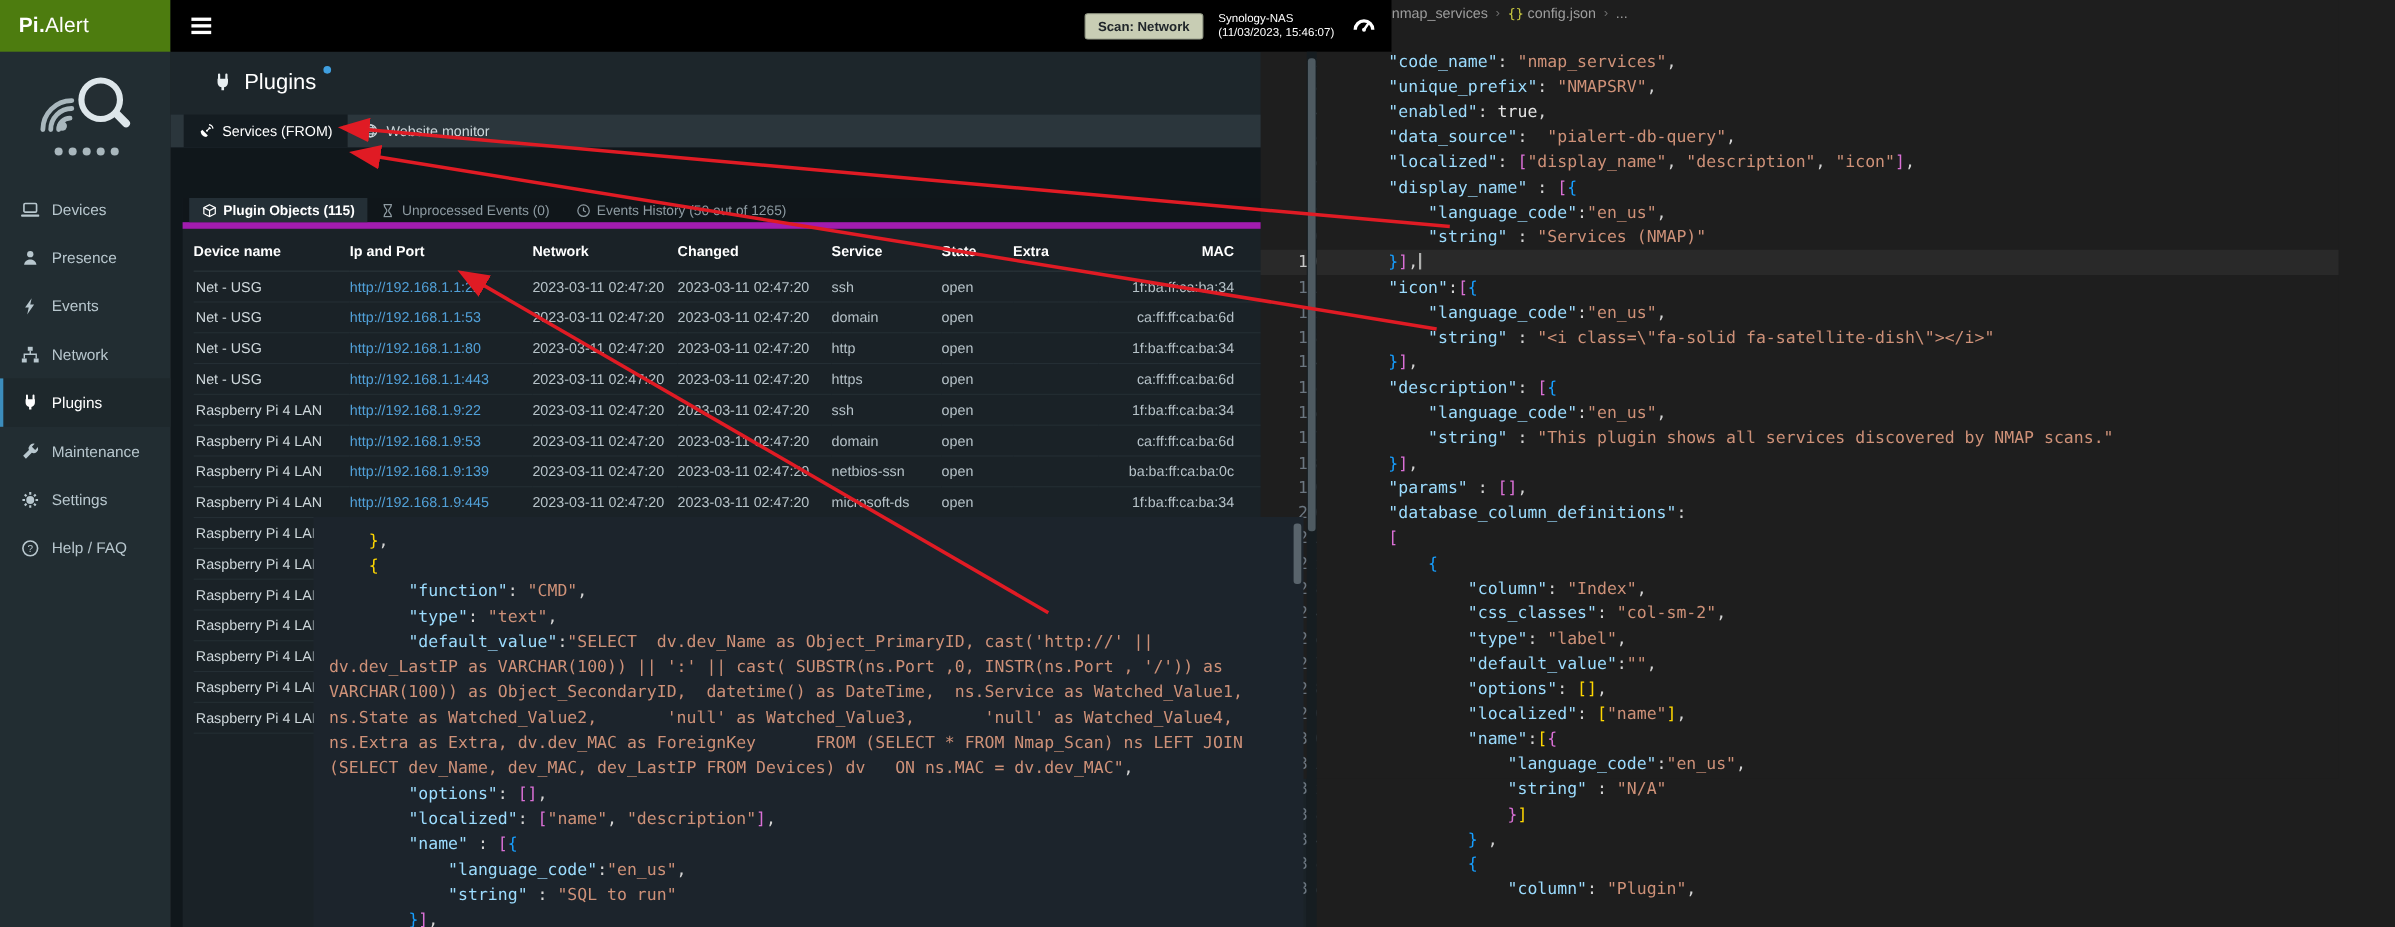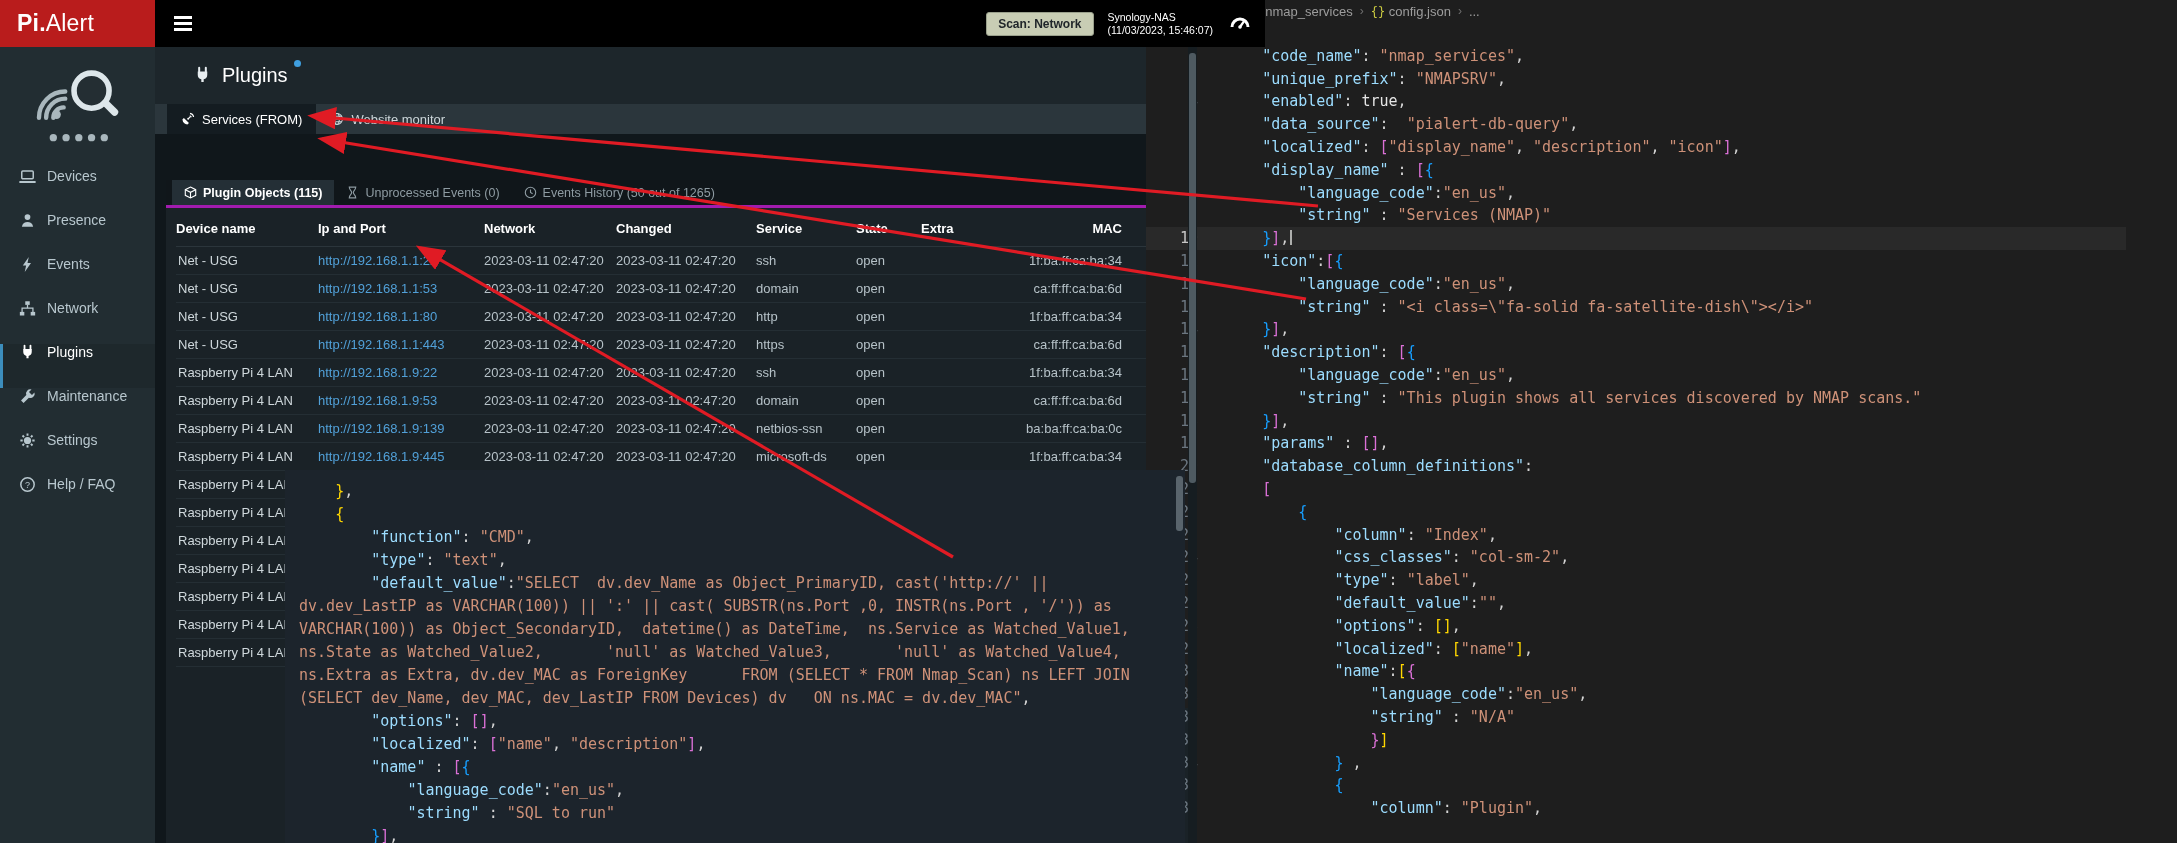--- a/index.html
+++ b/index.html
@@ -1,25 +1,25 @@
 <!DOCTYPE html>
 <html><head>
 <meta charset="utf-8">
 <style>
   *{margin:0;padding:0;box-sizing:border-box}
   html,body{width:2177px;height:843px}
   body{position:relative;overflow:hidden;background:#1e1e1e;font-family:"Liberation Sans",sans-serif}
 
   
   .sidebar{position:absolute;left:0;top:0;width:155px;height:843px;background:#222d32;z-index:2}
-  .brand{height:47px;background:#b91c1c;color:#fff;font-size:23px;line-height:47px;padding-left:17px;letter-spacing:.2px}
+  .brand{height:47px;background:#4d7c0f;color:#fff;font-size:19px;line-height:47px;padding-left:17px;letter-spacing:.2px}
   .brand-b{font-weight:bold}
   .logo-wrap{display:flex;justify-content:center;padding:15px 0 8px}
   .nav{margin-top:4px}
-  .nav-item{display:flex;gap:11px;height:44px;padding-left:19px;color:#b8c7ce;font-size:14px;cursor:pointer}
+  .nav-item{display:flex;align-items:center;gap:11px;height:44px;padding-left:19px;color:#b8c7ce;font-size:14px;cursor:pointer}
   .nav-item.active{background:#1e282c;color:#fff;border-left:3px solid #3c8dbc;padding-left:16px}
   .icn{display:inline-flex;width:17px;height:17px;flex:none}
   .icn svg{width:100%;height:100%}
 
   
   .topbar{position:absolute;left:155px;top:0;width:1110px;height:47px;background:#000000;display:flex;align-items:center;z-index:3}
   .burger{display:flex;flex-direction:column;gap:3.5px;padding:0 19px;cursor:pointer}
   .burger span{display:block;width:18px;height:2.4px;background:#fff}
   .topbar-right{margin-left:auto;display:flex;align-items:center;gap:14px;padding-right:12px}
   .scan-badge{background:#c8cdb4;color:#20262a;font-size:12px;font-weight:bold;padding:4px 11px;border-radius:3px;border:1px solid #9aa08c;cursor:pointer}
@@ -31,21 +31,21 @@
   .content{position:absolute;left:155px;top:47px;width:1033px;height:796px;background:#10171b;z-index:1}
   .page-head{position:absolute;left:0;top:0;width:100%;height:57px;background:#1d262b;display:flex;align-items:center;padding-left:38px;gap:10px;color:#fff}
   .t-icn{width:19px;height:19px;color:#e8eef1}
   .page-title{font-size:20px;font-weight:normal}
   .dot{width:7px;height:7px;border-radius:50%;background:#3f9fe0;align-self:flex-start;margin-top:13px;margin-left:-4px}
   .tabstrip{position:absolute;left:0;top:57px;width:100%;height:30px;background:#2b363c;display:flex;align-items:stretch;padding-left:12px}
   .tab{display:flex;align-items:center;gap:7px;padding:0 14px;font-size:13px;color:#cdd7db;cursor:pointer}
   .tab .icn{width:14px;height:14px}
   .tab.active{background:#141c21;color:#fff}
   .panel{position:absolute;left:11px;top:133px;right:0;bottom:0;background:#1a2227}
-  .subtabs{height:28px;background:#10161a;border-bottom:3px solid #a21caf;display:flex;align-items:stretch;padding-left:6px}
+  .subtabs{height:28px;background:#10161a;border-bottom:6px solid #a21caf;display:flex;align-items:stretch;padding-left:6px}
   .subtab{display:flex;align-items:center;gap:6px;padding:0 12px;font-size:12.5px;color:#8e9ba2;cursor:pointer}
   .subtab .icn{width:13px;height:13px}
   .subtab.active{background:#242f36;color:#fff;font-weight:bold}
 
   table.objects-table{width:1004px;margin:4px 0 0 10px;border-collapse:collapse;table-layout:fixed;font-size:13px}
   .objects-table th{text-align:left;color:#fff;font-weight:bold;height:34px;border-bottom:1px solid #2b353b;overflow:hidden;white-space:nowrap}
   .objects-table td{height:28px;border-bottom:1px solid #242e34;color:#b6c2c8;overflow:hidden;white-space:nowrap;padding:0}
   .objects-table td.device{color:#cfd8dc;padding-left:2px}
   .objects-table th.mac,.objects-table td.mac{text-align:right;padding-right:8px}
   .objects-table th.stat{text-align:right;padding-right:2px}

